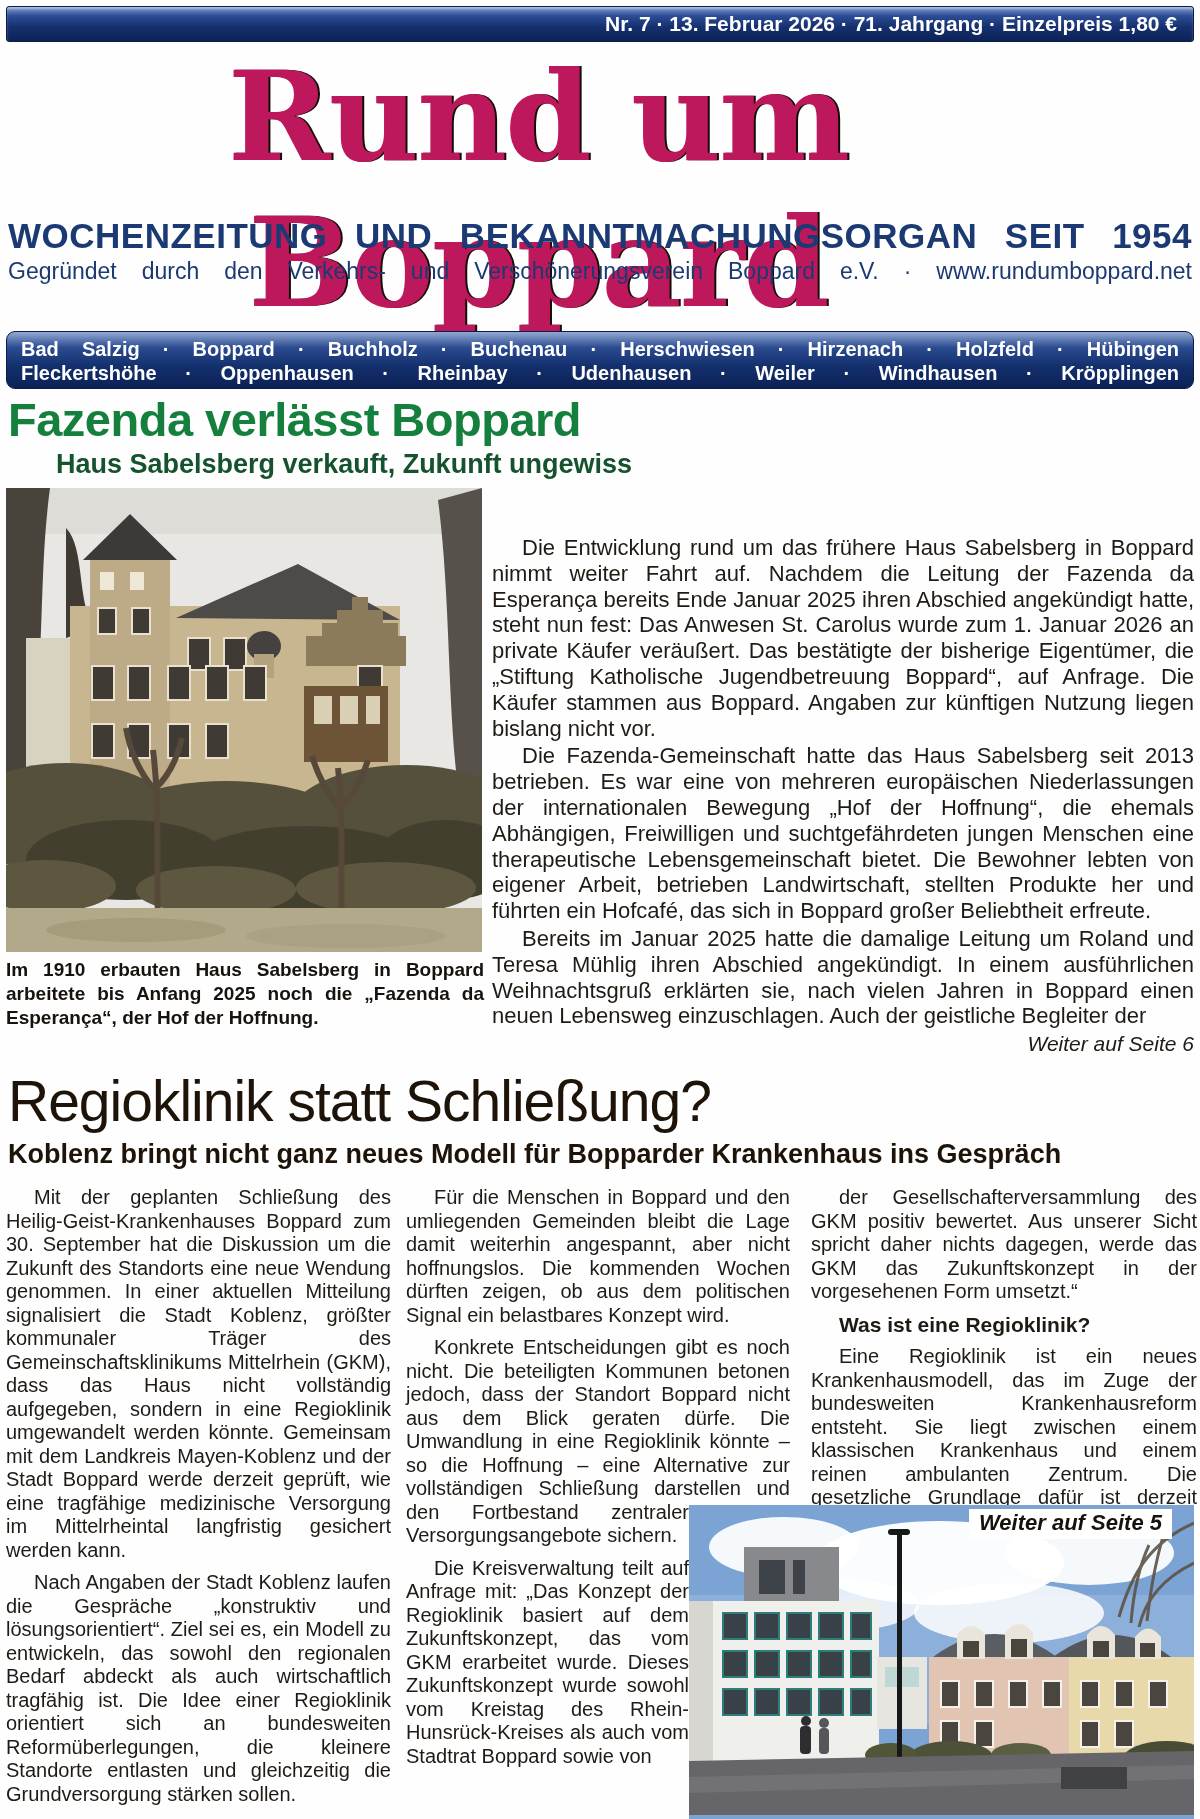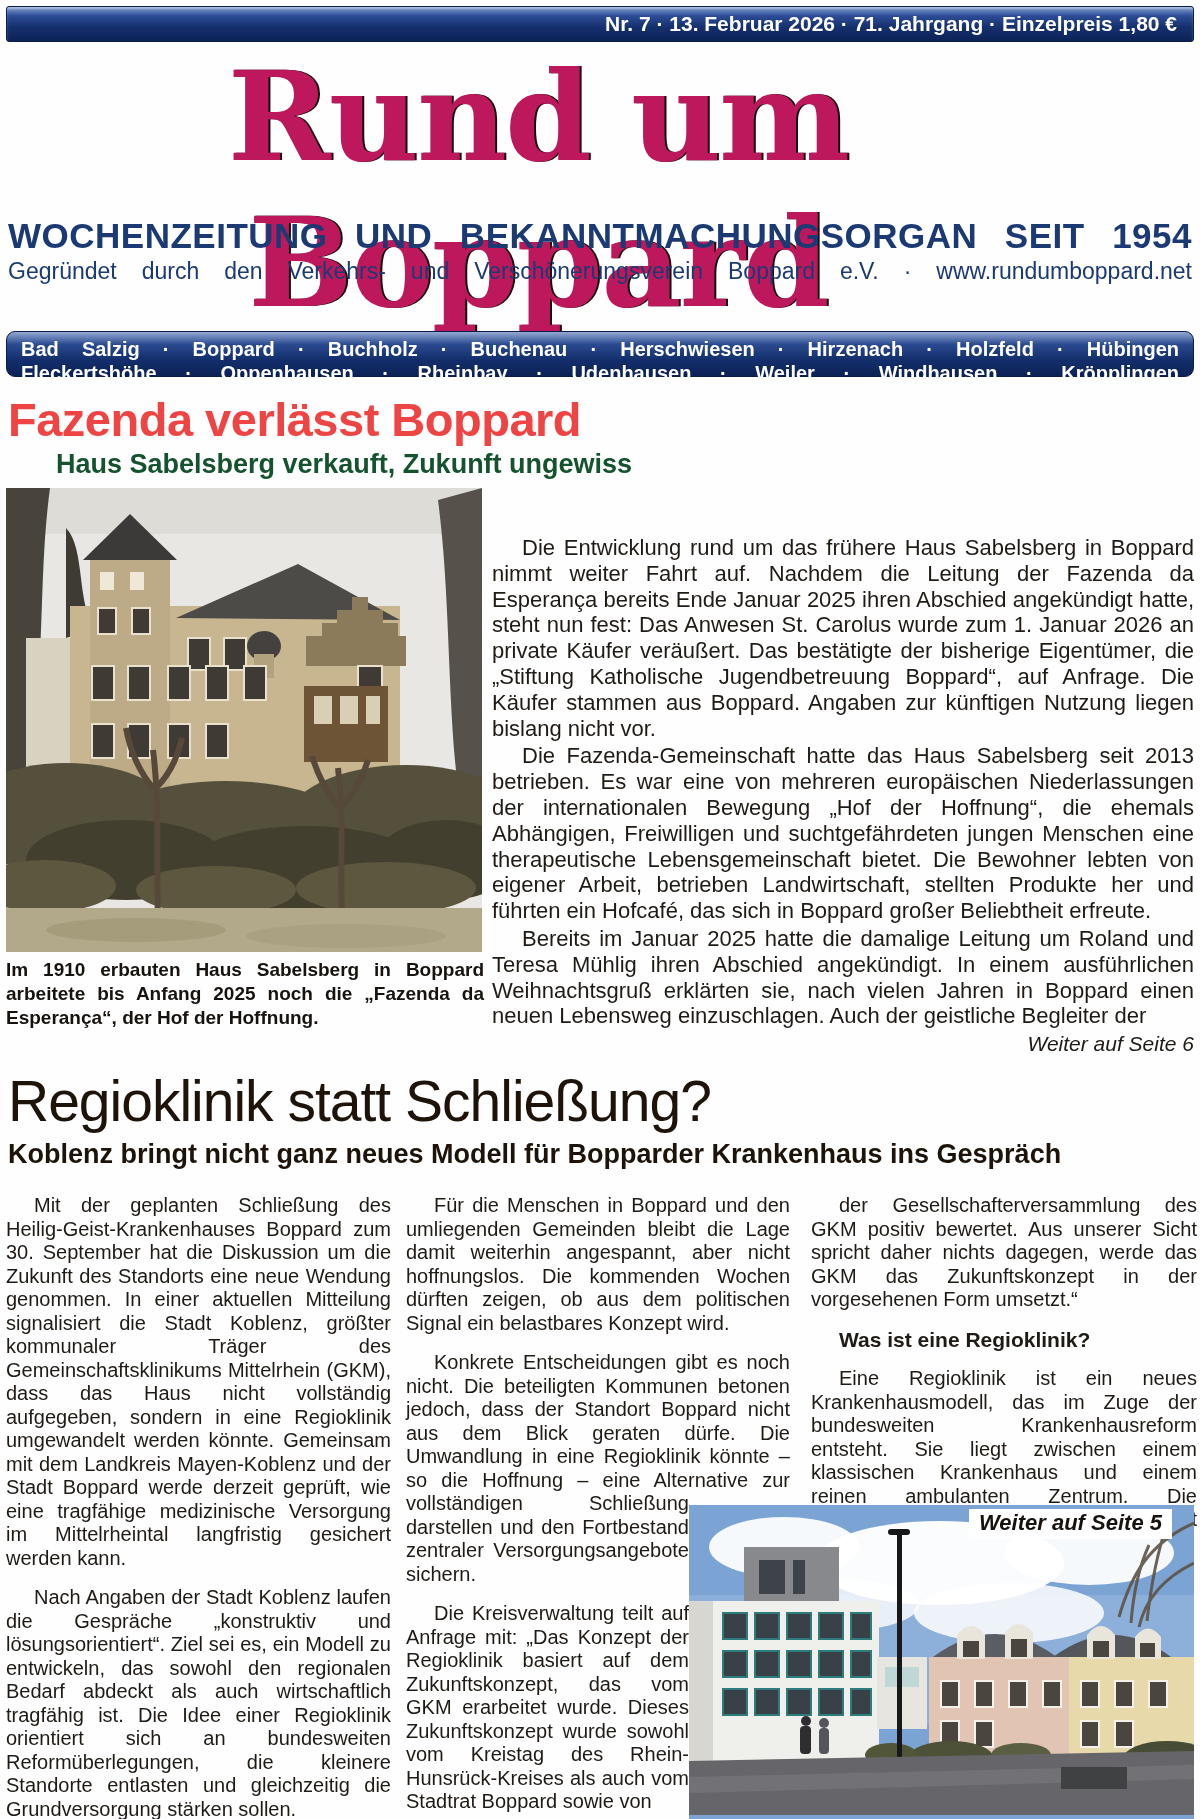--- a/index.html
+++ b/index.html
@@ -16,43 +16,43 @@
   
   .masthead{position:absolute;top:44px;left:0;width:1076px;text-align:center;
     font-family:"DejaVu Serif",serif;font-weight:bold;font-size:124px;line-height:1.18;
     color:#be185d;letter-spacing:-2px;text-shadow:2px 0 0 #140e08;}
   .subtitle{position:absolute;top:216px;left:8px;right:8px;color:#1b3a73;font-weight:bold;
     font-size:35px;text-align:justify;text-align-last:justify;letter-spacing:.5px;}
   .founder{position:absolute;top:258px;left:8px;right:8px;color:#1b3a73;font-size:23px;
     text-align:justify;text-align-last:justify;}
 
   
-  .townsbar{position:absolute;top:331px;left:6px;right:6px;height:46px;border-radius:9px;
+  .townsbar{position:absolute;top:331px;left:6px;right:6px;height:58px;border-radius:9px;
     background:linear-gradient(#93a9d2 0%,#2b4b91 28%,#132f6c 62%,#0c2256 100%);
     border:1px solid #0a1c49;box-sizing:border-box;padding:5px 14px;
     color:#fff;font-weight:bold;font-size:20px;}
   .townsbar .line{text-align:justify;text-align-last:justify;line-height:24px;}
 
   
-  .a1-headline{position:absolute;top:392px;left:8px;font-size:47px;font-weight:bold;color:#ef4444;letter-spacing:-.5px;}
+  .a1-headline{position:absolute;top:392px;left:8px;font-size:47px;font-weight:bold;color:#15803d;letter-spacing:-.5px;}
   .a1-subhead{position:absolute;top:449px;left:8px;font-size:27px;font-weight:bold;color:#14532d;margin-left:48px;}
   .a1-photo{position:absolute;top:488px;left:6px;width:476px;height:464px;overflow:hidden;}
   .a1-caption{position:absolute;top:958px;left:6px;width:478px;font-size:19px;font-weight:bold;
     line-height:24px;color:#17120d;text-align:justify;}
   .a1-text{position:absolute;top:487px;left:492px;width:702px;font-size:22px;line-height:25.8px;
     text-align:justify;hyphens:auto;margin-top:48px;}
   .a1-text p{margin:0 0 2px;text-indent:30px;}
   .continuation{font-style:italic;text-align:right;font-size:21px;text-indent:0 !important;margin-top:2px !important;}
 
   
   .a2-headline{position:absolute;top:1068px;left:8px;font-size:57px;font-weight:normal;color:#1d1309;letter-spacing:-1px;}
   .a2-subhead{position:absolute;top:1139px;left:8px;font-size:27px;font-weight:bold;color:#1d1309;}
   .a2-cols{position:absolute;top:1178px;left:6px;width:1191px;height:641px;overflow:hidden;}
   .col{position:absolute;top:0;font-size:20px;line-height:23.5px;text-align:justify;hyphens:auto;}
-  .col p{margin:16px 0 9px;text-indent:28px;}
+  .col p{margin:8px 0 9px;text-indent:28px;}
   .col1{left:0;width:385px;}
   .col2{left:400px;width:385px;}
   .col3{left:805px;width:386px;}
   .col-subhead{font-weight:bold;font-size:21px;margin:2px 0 6px;text-indent:0;}
   .float-push{float:right;width:1px;height:327px;}
   .float-cut{float:right;clear:right;width:102px;height:320px;}
 
   
   .a2-photo{position:absolute;top:1505px;left:689px;width:505px;height:374px;overflow:hidden;background:#7ba3d4;}
   .photo-label{position:absolute;top:4px;right:22px;background:#ffffff;padding:1px 10px 3px;

